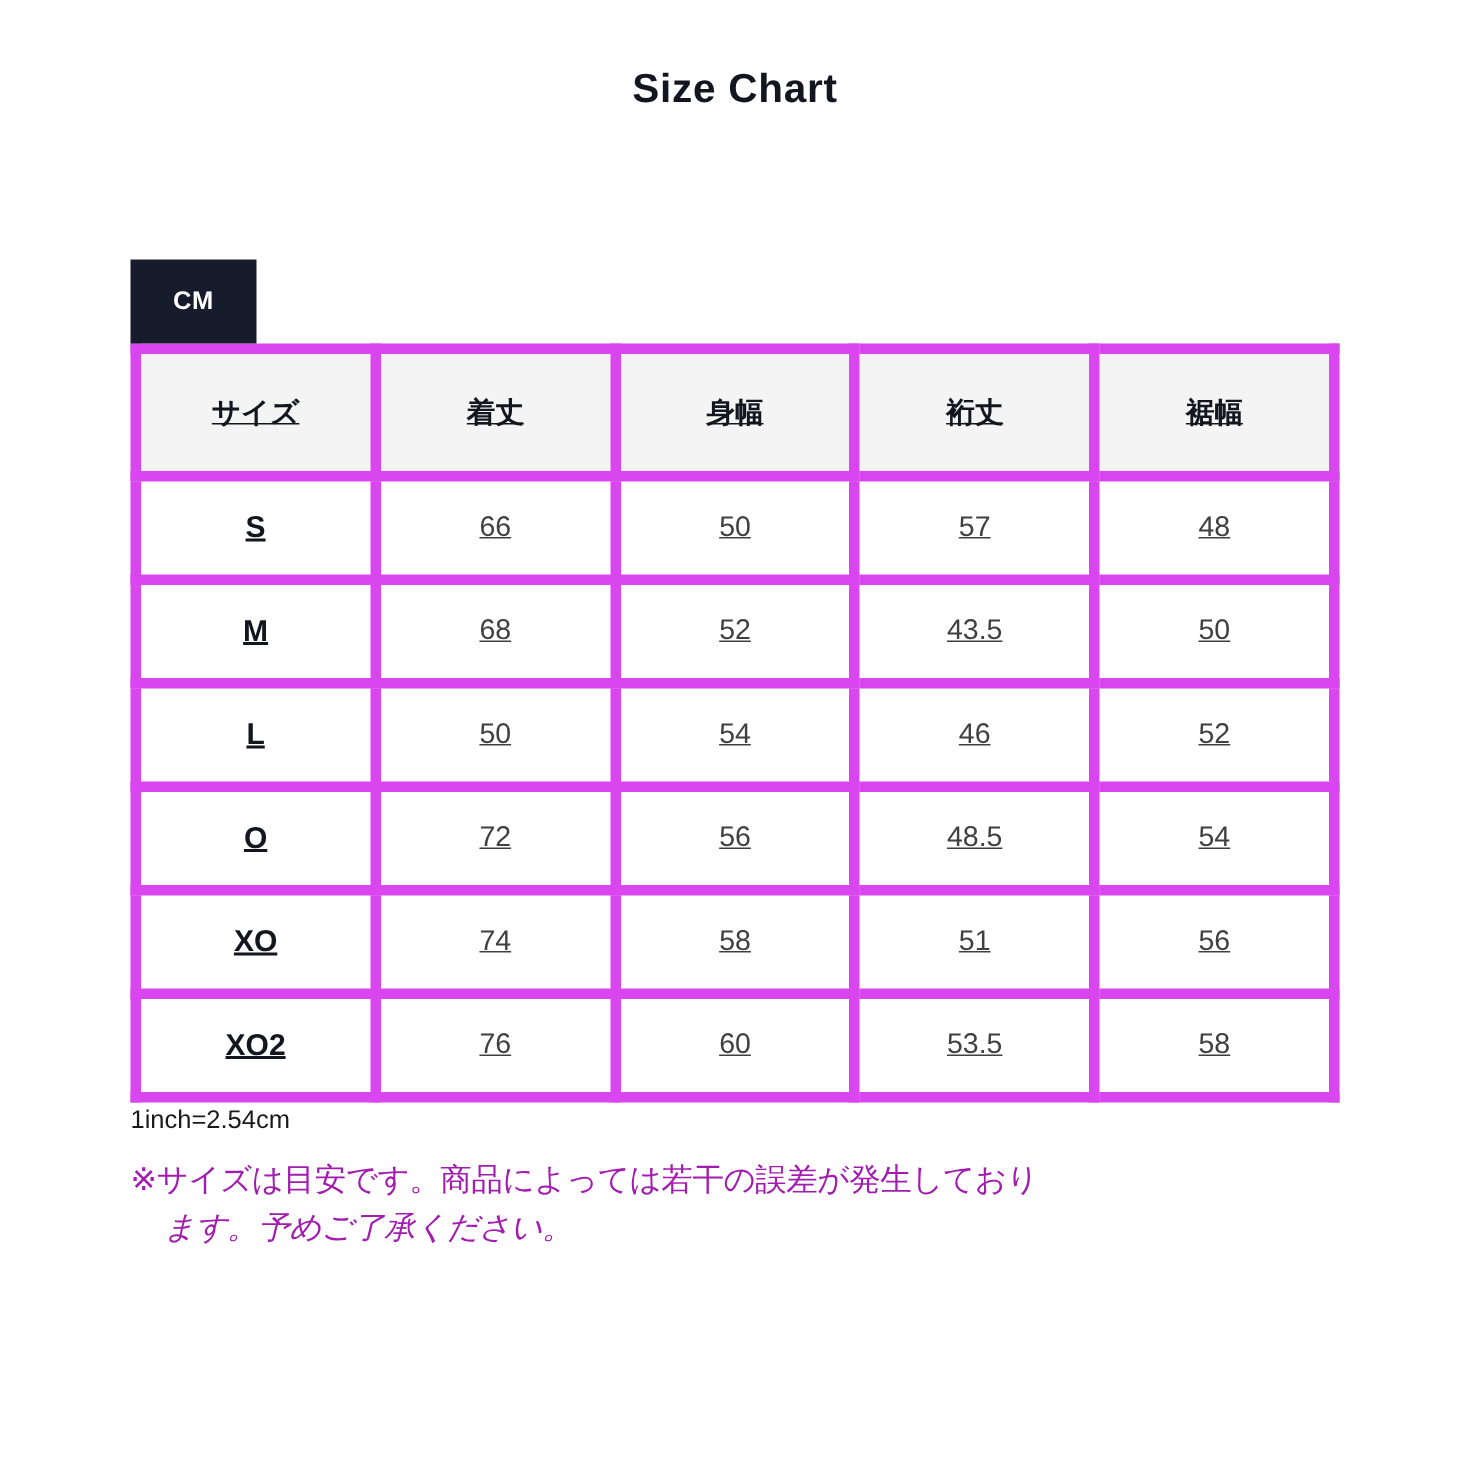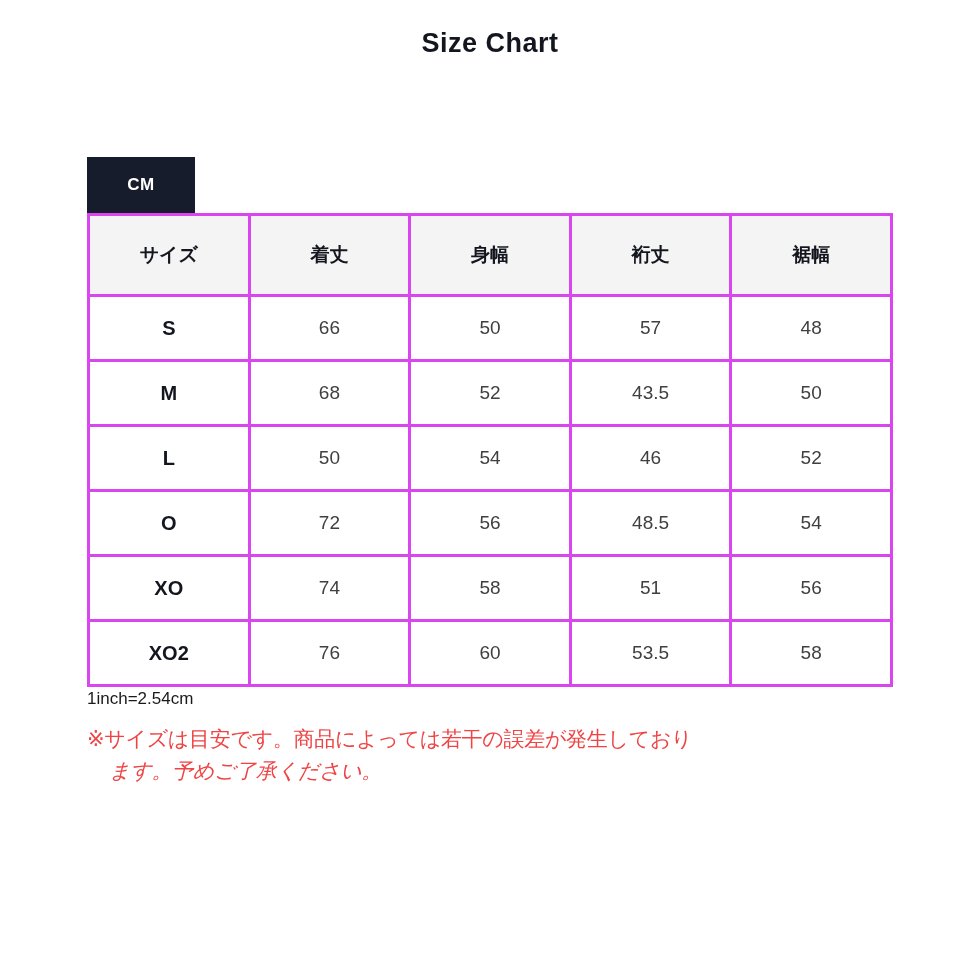--- a/index.html
+++ b/index.html
@@ -19,54 +19,55 @@
     width: 980px;
     height: 980px;
     box-sizing: border-box;
   }
   .title {
     text-align: center;
     font-size: 27px;
     font-weight: bold;
     letter-spacing: 0.5px;
     color: #14161f;
-    padding-top: 28px;
+    padding-top: 44px;
   }
   .content {
     width: 806px;
     margin: 0 auto;
   }
   .unit-tab-row {
     margin-top: 98px;
     display: flex;
   }
   .unit-tab {
-    width: 108px;
+    width: 84px;
     height: 56px;
     background: #171c2c;
     color: #ffffff;
     font-size: 17px;
     font-weight: bold;
     display: flex;
     align-items: center;
     justify-content: center;
     letter-spacing: 0.5px;
   }
   table.size-table {
     border-collapse: collapse;
     width: 806px;
     table-layout: fixed;
     margin-top: 0;
   }
   table.size-table th,
   table.size-table td {
-    border: 3px solid #d946ef;
+    border: 7px solid #d946ef;
     text-align: center;
     height: 60px;
     vertical-align: middle;
+    text-decoration: underline;
   }
   table.size-table thead th {
     background: #f4f4f4;
     font-size: 19px;
     font-weight: bold;
     color: #14161f;
     height: 76px;
   }
   table.size-table tbody td {
     font-size: 19px;
@@ -78,21 +79,21 @@
     font-size: 20px;
     color: #14161f;
   }
   .note-inch {
     font-size: 17px;
     color: #1a1a1a;
     line-height: 1.4;
   }
   .note-main {
     font-size: 21px;
-    color: #ef4444;
+    color: #a21caf;
     margin-top: 12px;
     line-height: 1.55;
     letter-spacing: -0.3px;
     max-width: 812px;
   }
   .note-main .indent {
     display: block;
     padding-left: 22px;
     font-style: italic;
   }

